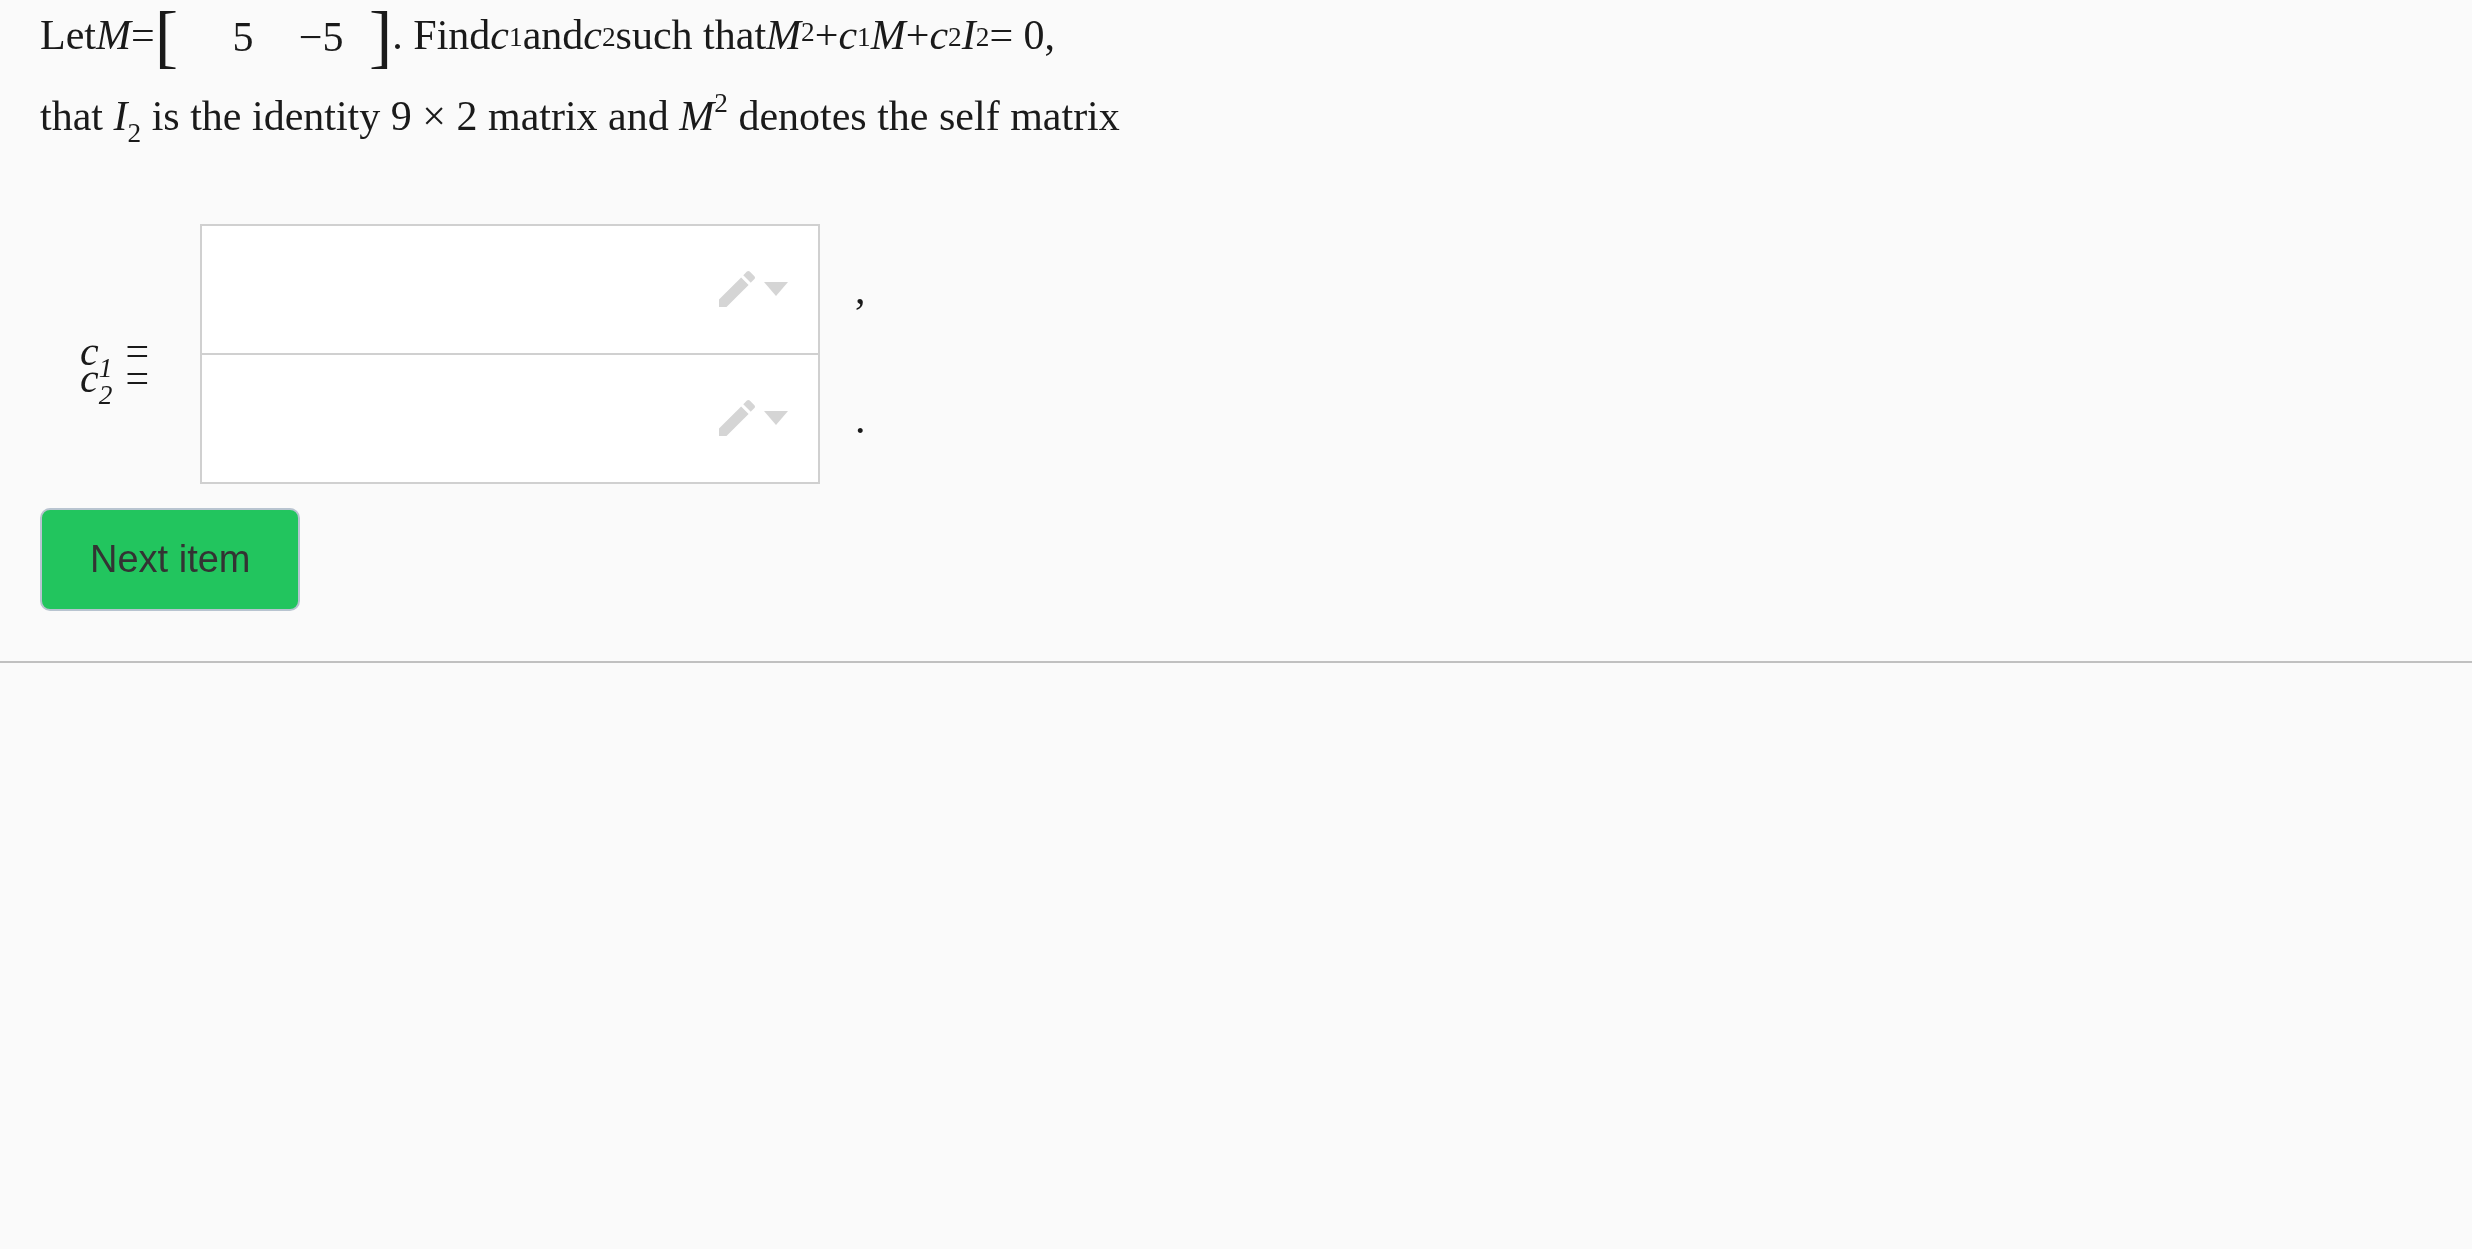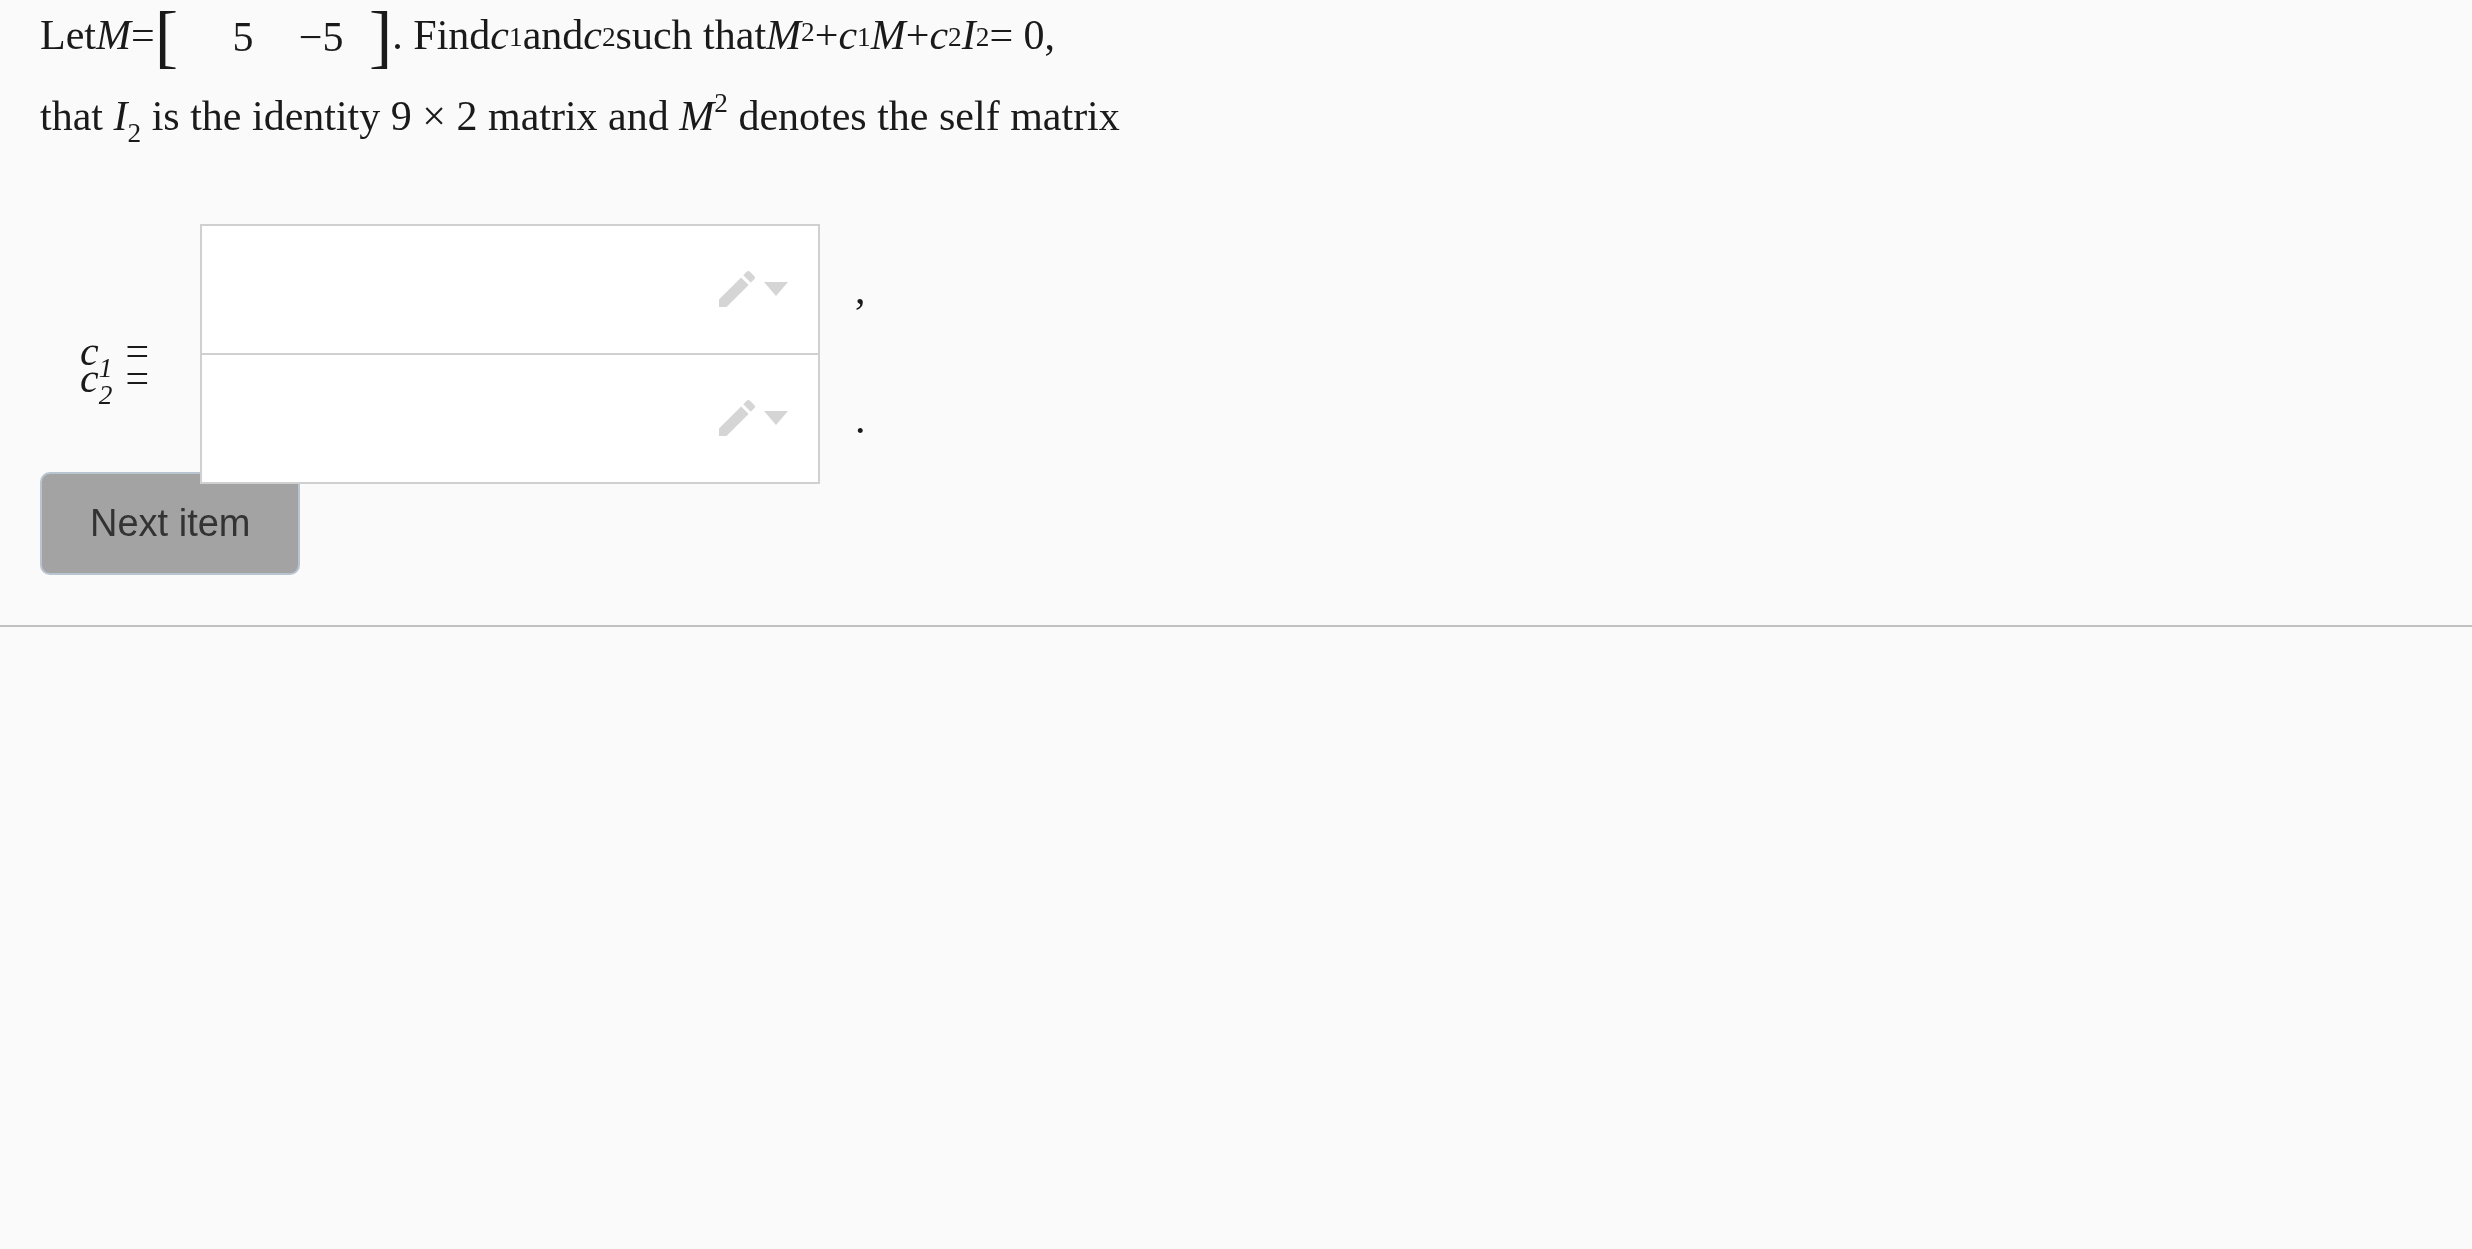--- a/index.html
+++ b/index.html
@@ -108,25 +108,25 @@
       height: 0;
       border-left: 12px solid transparent;
       border-right: 12px solid transparent;
       border-top: 14px solid #888;
     }
     .punctuation {
       font-size: 42px;
       margin-left: 15px;
     }
     .next-button {
-      margin-top: 64px;
+      margin-top: 100px;
       padding: 28px 48px;
       border: 2px solid #b8c4d0;
       border-radius: 10px;
-      background: #a3a3a3;
+      background: #22c55e;
       font-family: Arial, Helvetica, sans-serif;
       font-size: 38px;
       color: #333;
       cursor: pointer;
     }
     .divider {
       margin-top: 50px;
       border: none;
       border-top: 2px solid #c0c0c0;
       margin-left: -40px;

